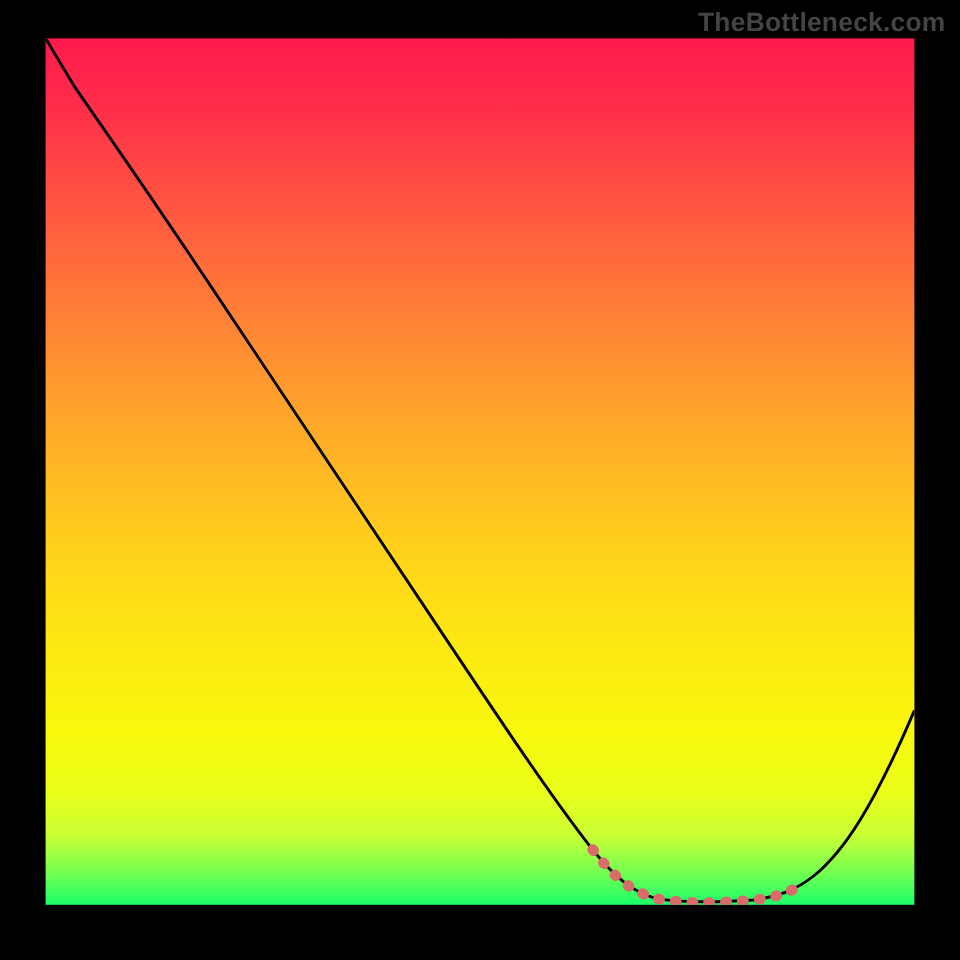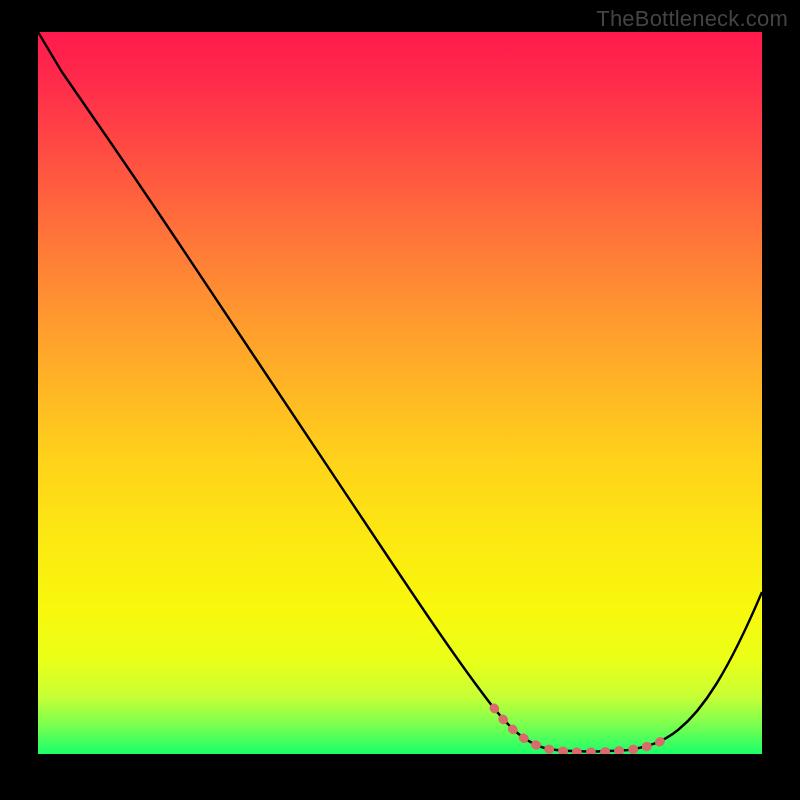--- a/index.html
+++ b/index.html
@@ -9,21 +9,21 @@
     background: #000;
     position: relative;
     font-family: Arial, sans-serif;
   }
   .watermark {
     position: absolute;
     top: 6px;
     right: 12px;
     color: #444;
     font-size: 22px;
-    font-weight: 400;
+    font-weight: 700;
     z-index: 10;
     letter-spacing: 0.2px;
   }
   .chart-area {
     position: absolute;
     left: 38px;
     top: 32px;
     width: 724px;
     height: 722px;
   }

